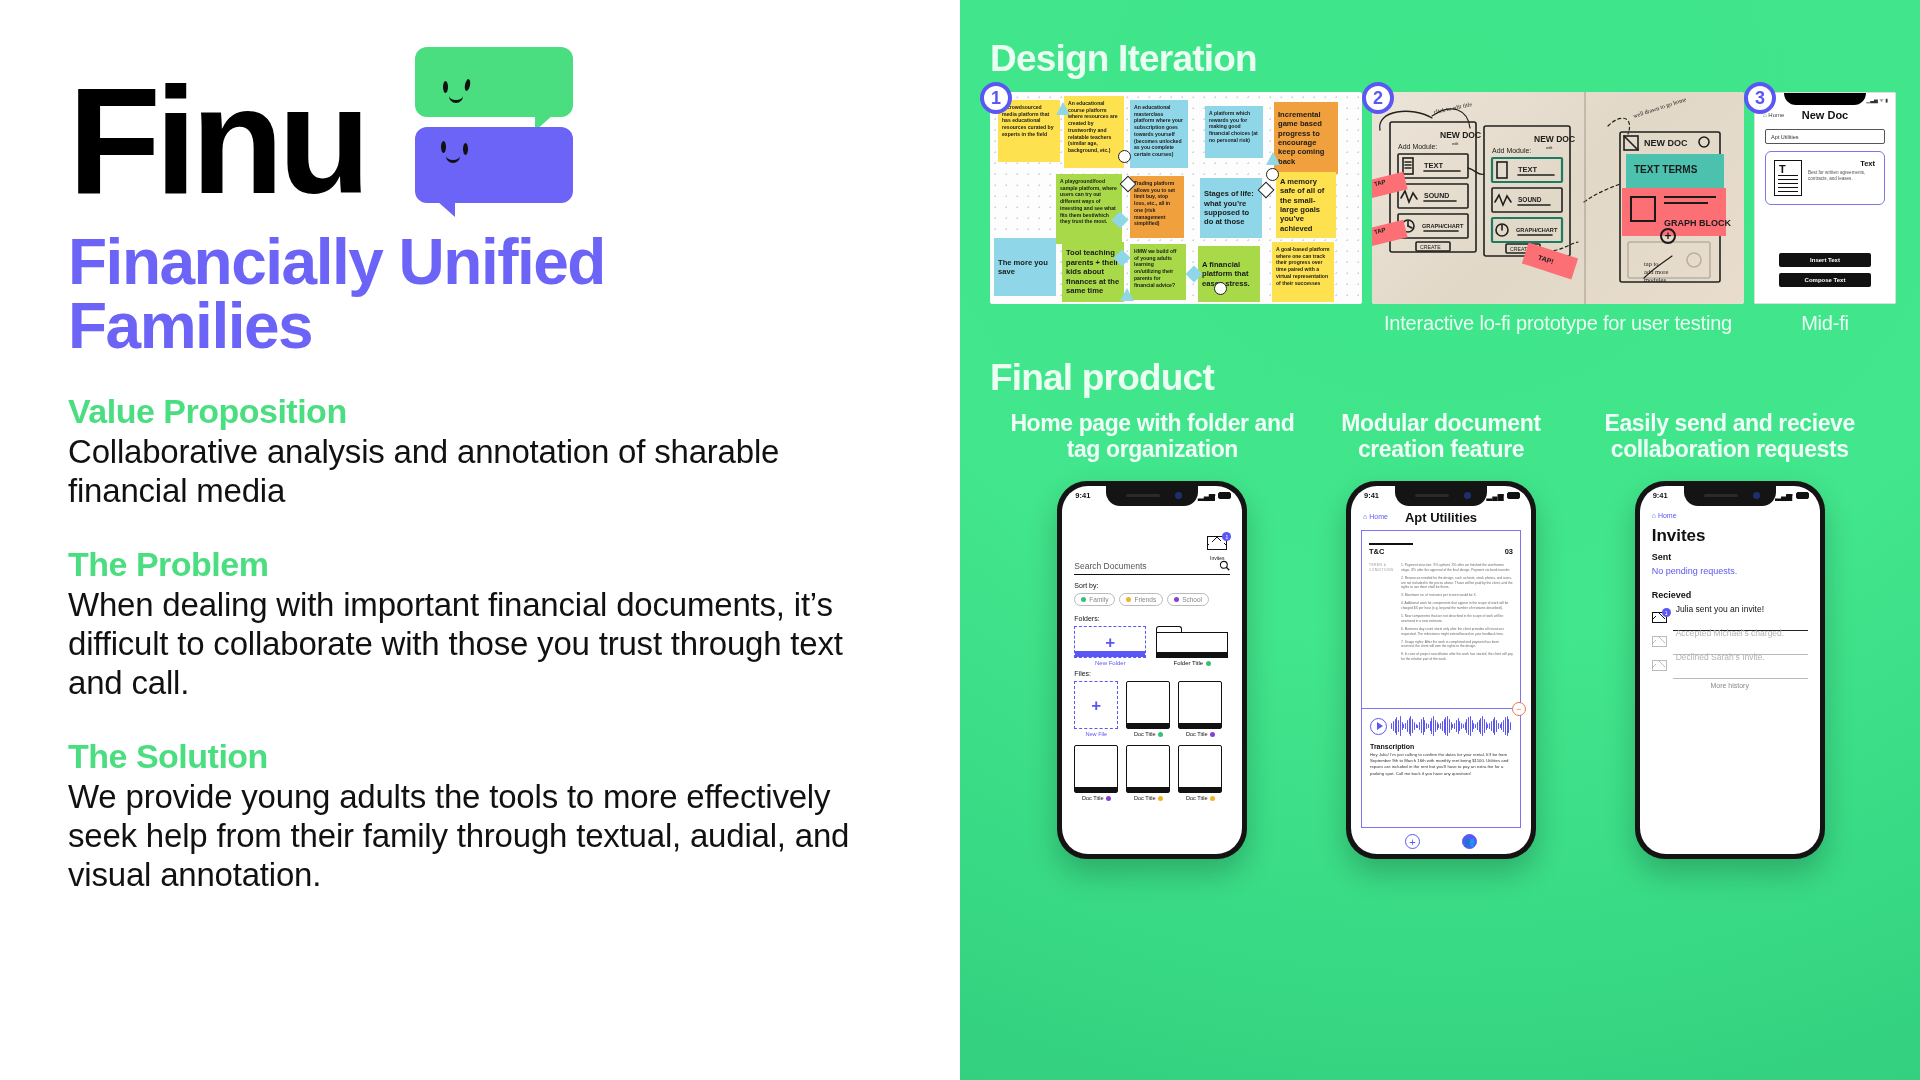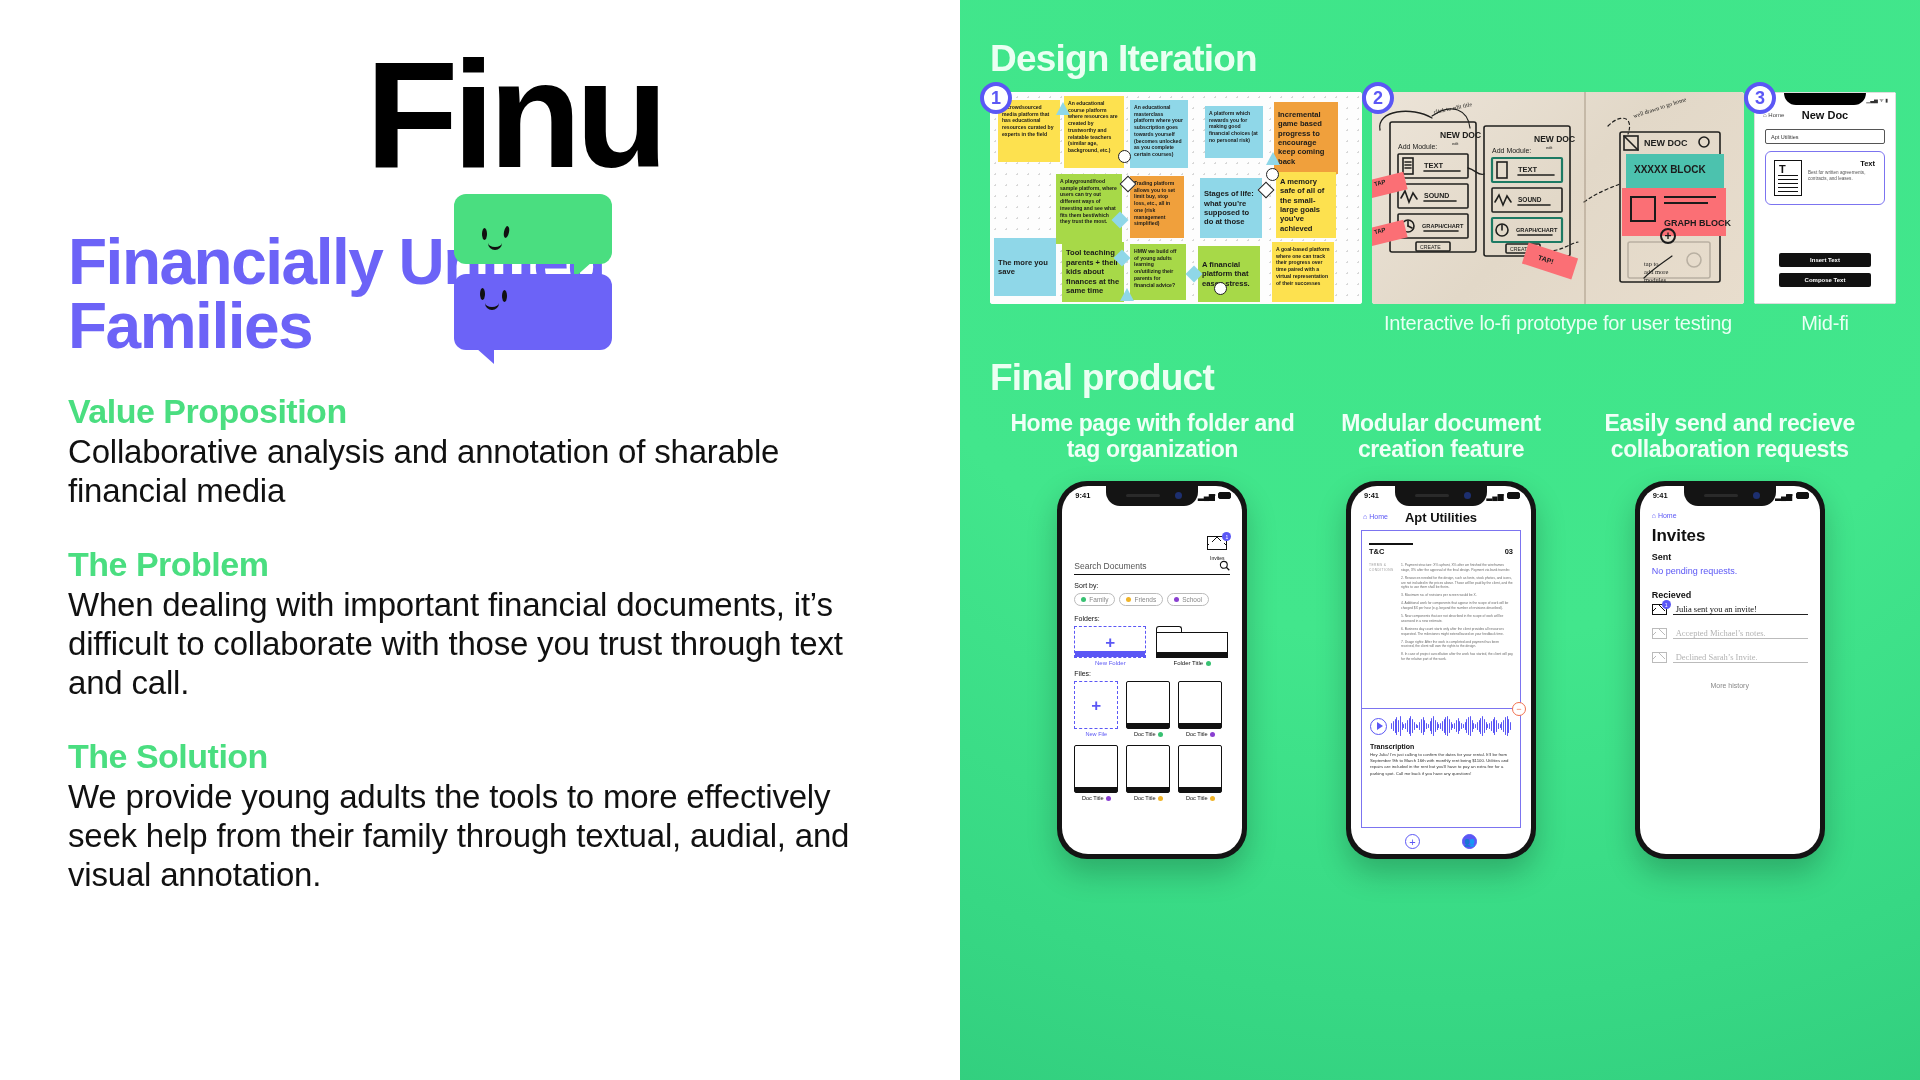--- a/index.html
+++ b/index.html
@@ -9,21 +9,21 @@
     background: #ffffff;
     position: relative;
   }
   .poster { position: relative; width: 1920px; height: 1080px; display: flex; }
 
   
   .left {
     width: 960px; height: 1080px; background: #ffffff;
     position: relative; padding: 42px 0 0 68px;
   }
-  .logo-row { display: flex; align-items: center; height: 170px; flex-direction: column; }
+  .logo-row { display: flex; align-items: flex-end; height: 170px; }
   .logo-word {
     font-size: 152px; font-weight: 700; letter-spacing: -6px;
     line-height: 0.95; color: #000; font-family: "Liberation Sans", sans-serif;
   }
   .bubbles { position: relative; width: 170px; height: 165px; margin-left: 50px; margin-top: 8px; }
   .bubble { position: absolute; border-radius: 12px; }
   .bubble.green { width: 158px; height: 70px; background: #4ade80; left: 0; top: 0; }
   .bubble.green .tail {
     position: absolute; right: 20px; bottom: -14px; width: 0; height: 0;
     border-left: 18px solid #4ade80; border-bottom: 16px solid transparent;
@@ -266,21 +266,21 @@
   .trans-p { font-size: 4.3px; color: #333; line-height: 1.45; margin-top: 2px; }
   .bottom-bar { position: absolute; left: 0; right: 0; bottom: 5px; display: flex; justify-content: center; gap: 42px; }
   .cbtn { width: 15px; height: 15px; border-radius: 50%; border: 1.3px solid #5b57f5; color: #5b57f5; font-size: 11px; display: flex; align-items: center; justify-content: center;}
   .cbtn.filled { background: #5b57f5; color: #fff; border-color: #5b57f5; font-size: 9px;}
 
   
   .inv-title { position: absolute; left: 12px; top: 40px; font-size: 17px; font-weight: 700; color: #111; }
   .sub-h { position: absolute; left: 12px; font-size: 9px; font-weight: 700; color: #111; }
   .inv-line { position: absolute; left: 12px; font-size: 9px; color: #5b57f5; }
   .inv-row { position: absolute; left: 12px; right: 12px; display: flex; align-items: center; gap: 6px; }
-  .inv-row .txt { flex: 1; border-bottom: 1.3px solid #222; font-size: 8.5px; color: #111; padding-bottom: 0; padding-left: 3px; font-family: Liberation Serif, serif;}
+  .inv-row .txt { flex: 1; border-bottom: 1.3px solid #222; font-size: 8.5px; color: #111; padding-bottom: 16px; padding-left: 3px;}
   .inv-row.muted .txt { border-bottom-color: #bbb; color: #b3b3b3; }
   .env-sm { width: 15px; height: 11px; border: 1.3px solid #111; position: relative; flex: 0 0 auto;}
   .env-sm.muted { border-color: #bbb; }
   .env-sm:before {
     content: ""; position: absolute; left: 0; top: 0; width: 100%; height: 100%;
     background: linear-gradient(to bottom right, transparent 46%, currentColor 46%, currentColor 53%, transparent 53%),
                 linear-gradient(to bottom left, transparent 46%, currentColor 46%, currentColor 53%, transparent 53%);
     background-size: 50.5% 72%; background-position: left top, right top; background-repeat: no-repeat;
   }
   .env-sm { color: #111; } .env-sm.muted { color: #bbb; }
@@ -448,21 +448,21 @@
               <text x="272" y="190" font-size="6.5" font-family="Liberation Serif" fill="#20201e">modules</text>
             </svg>
 
             <div class="sticky-pink" style="left:-4px; top:84px; width:38px; height:18px; transform:rotate(-14deg);"></div>
             <div class="sticky-pink" style="left:-4px; top:132px; width:38px; height:18px; transform:rotate(-14deg);"></div>
             <div class="sticky-pink" style="left:152px; top:158px; width:52px; height:22px; transform:rotate(18deg);"></div>
             <div style="position:absolute;left:2px;top:88px;font-size:6px;font-weight:700;transform:rotate(-14deg);color:#20201e;">TAP</div>
             <div style="position:absolute;left:2px;top:136px;font-size:6px;font-weight:700;transform:rotate(-14deg);color:#20201e;">TAP</div>
             <div style="position:absolute;left:166px;top:164px;font-size:7px;font-weight:700;transform:rotate(18deg);color:#20201e;">TAP!</div>
             <div style="position:absolute;left:254px;top:62px;width:98px;height:34px;background:#4cc2ae;"></div>
-            <div style="position:absolute;left:262px;top:72px;font-size:10px;font-weight:700;color:#1b1b1b;">XXXXX BLOCK</div>
+            <div style="position:absolute;left:262px;top:72px;font-size:10px;font-weight:700;color:#1b1b1b;">TEXT TERMS</div>
             <div style="position:absolute;left:250px;top:96px;width:104px;height:48px;background:#fb6f75;"></div>
             <div style="position:absolute;left:258px;top:104px;width:26px;height:26px;border:2px solid #1b1b1b;"></div>
             <div style="position:absolute;left:292px;top:126px;font-size:9px;font-weight:700;color:#1b1b1b;">GRAPH BLOCK</div>
             <div style="position:absolute;left:292px;top:104px;width:52px;">
               <div style="height:2px;background:#1b1b1b;margin-bottom:4px;"></div>
               <div style="height:2px;background:#1b1b1b;width:44px;"></div>
             </div>
             <div style="position:absolute;left:288px;top:136px;width:16px;height:16px;border:2px solid #1b1b1b;border-radius:50%;display:flex;align-items:center;justify-content:center;font-size:12px;font-weight:700;color:#1b1b1b;">+</div>
 
             <div style="position:absolute;left:212px;top:0;width:2px;height:212px;background:rgba(160,145,125,0.45);"></div>
@@ -799,21 +799,21 @@
                   <div style="position:relative;display:inline-block;">
          <div class="env-sm "></div>
                     <div class="env-badge">1</div>
        </div>
        <div class="txt">Julia sent you an invite!</div>
                 </div>
                 <div class="inv-row muted" style="top: 142px;">
                   <div style="position:relative;display:inline-block;">
          <div class="env-sm muted"></div>
        </div>
-       <div class="txt">Accepted Michael’s notes.</div>
+       <div class="txt">Accepted Michael’s charged.</div>
                 </div>
                 <div class="inv-row muted" style="top: 166px;">
                   <div style="position:relative;display:inline-block;">
          <div class="env-sm muted"></div>
        </div>
        <div class="txt">Declined Sarah’s Invite.</div>
                 </div>
               </div>
             <div class="more-hist" style="top:196px;">More history</div>
           </div>

